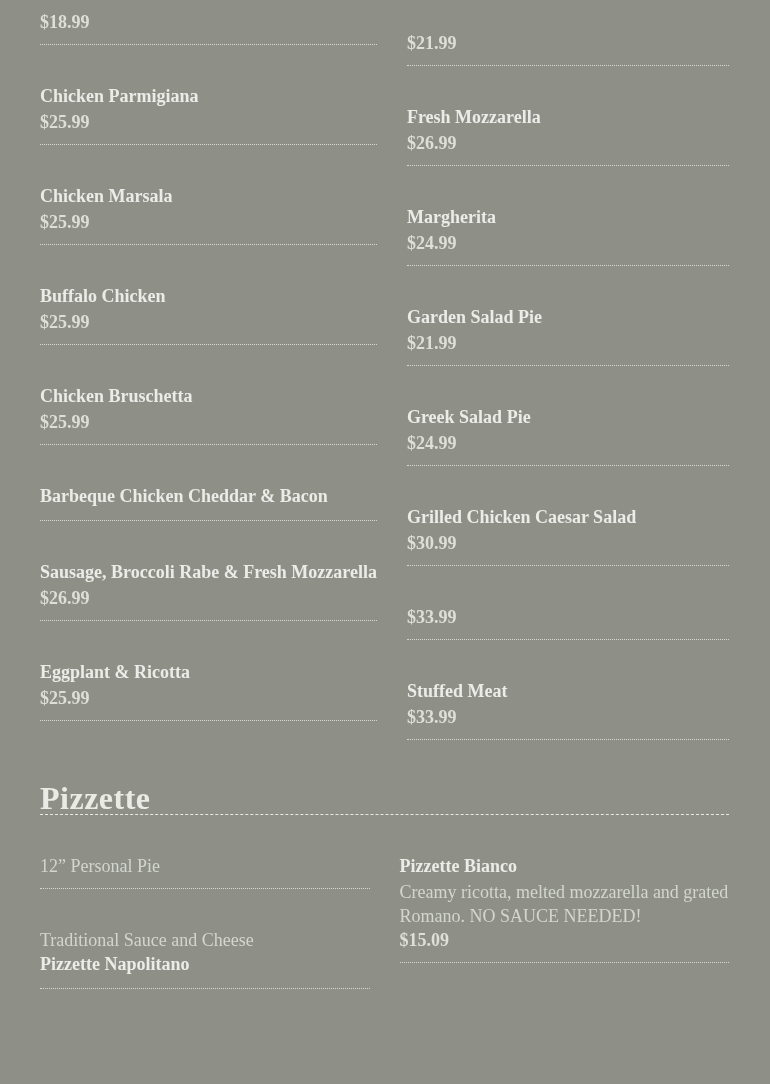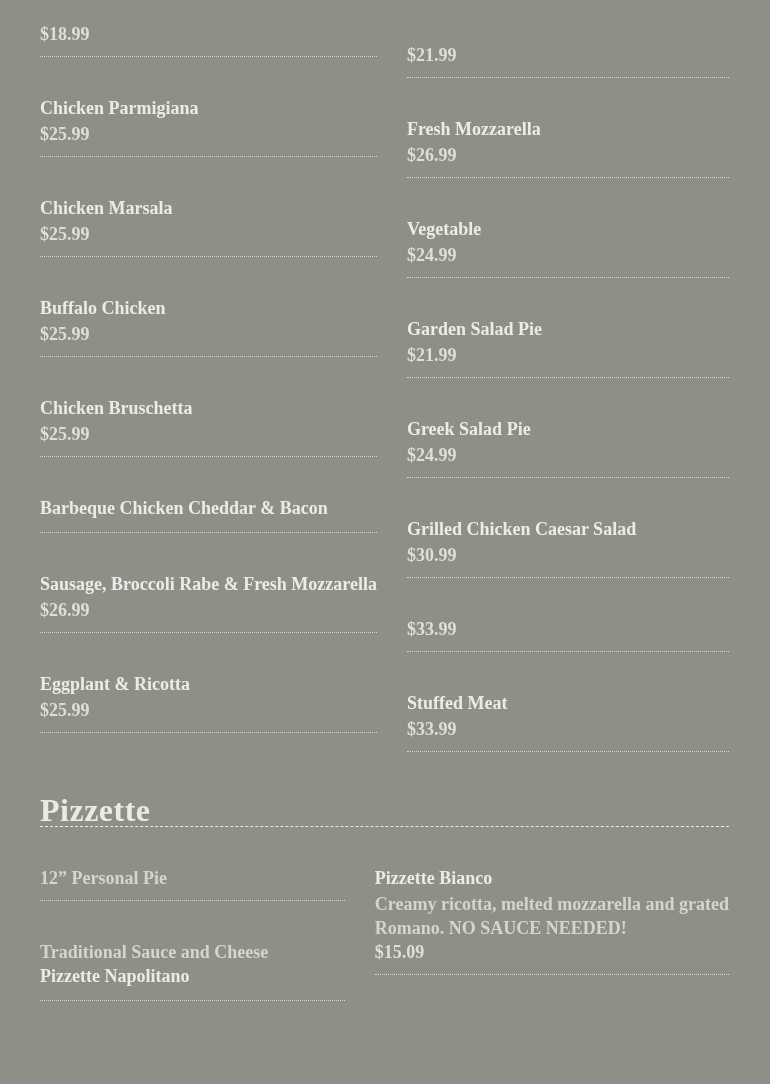--- a/index.html
+++ b/index.html
@@ -11,21 +11,21 @@
     --heading-color: #e9ebe4;
     --heading-line-color: rgba(255,255,255,0.8);
   }
   * { margin: 0; padding: 0; box-sizing: border-box; }
   html, body {
     width: 770px; height: 1084px;
     overflow: hidden;
     background: var(--background);
     font-family: "Liberation Serif", "DejaVu Serif", serif;
   }
-  .menu { padding: 12px 41px 0 40px; }
+  .menu { padding: 0 41px 0 40px; }
 
   .cols {
     display: grid;
     grid-template-columns: 1fr 1fr;
     column-gap: 30px;
     align-items: start;
   }
   .section-pies { overflow: hidden; }
   .col-left  { margin-top: -55px; }
   .col-right { margin-top: -8px; }
@@ -43,21 +43,21 @@
     font-weight: 700;
     color: var(--item-name-color);
     margin-bottom: 2px;
     white-space: nowrap;
   }
   .price {
     font-weight: 700;
     color: var(--price-color);
   }
   .desc {
-    font-weight: 700;
+    font-weight: 400;
     color: var(--desc-color);
     white-space: nowrap;
   }
 
   .section-heading {
     margin-top: 42px;
     font-size: 32px;
     line-height: 32px;
     font-weight: 700;
     letter-spacing: 0.5px;
@@ -108,21 +108,21 @@
 
     <div class="col-right">
       <div class="item">
         <div class="line price">$21.99</div>
       </div>
       <div class="item">
         <div class="line name">Fresh Mozzarella</div>
         <div class="line price">$26.99</div>
       </div>
       <div class="item">
-        <div class="line name">Vegetable</div>
+        <div class="line name">Margherita</div>
         <div class="line price">$24.99</div>
       </div>
       <div class="item">
         <div class="line name">Garden Salad Pie</div>
         <div class="line price">$21.99</div>
       </div>
       <div class="item">
         <div class="line name">Greek Salad Pie</div>
         <div class="line price">$24.99</div>
       </div>

